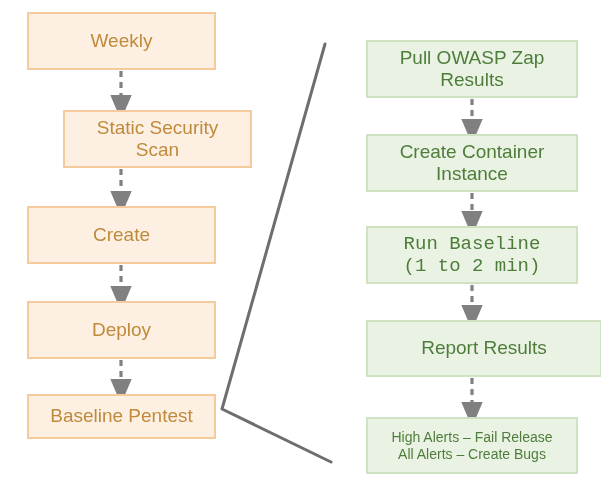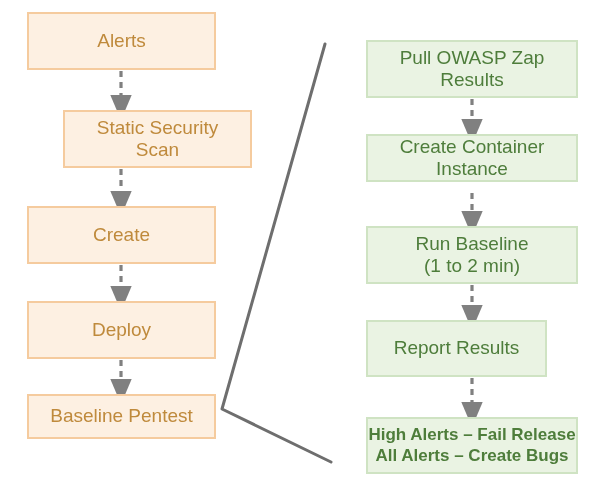--- a/index.html
+++ b/index.html
@@ -43,22 +43,21 @@
     color: #bf8a3c;
     font-size: 19px;
   }
   .node.green {
     background: #eaf3e3;
     border: 2px solid #cfe3c3;
     color: #4e7d3b;
     font-size: 19px;
   }
   .node.green.small {
-    font-size: 17px;
-    font-weight: bold;
+    font-size: 14px;
   }
   .node-label {
     display: block;
     white-space: pre-line;
   }
 </style>
 </head>
 <body>
 
 <div id="canvas">
@@ -78,32 +77,32 @@
     <g id="detail-arrow-group">
         <line x1="472" y1="99" x2="472" y2="132" stroke="#808080" stroke-width="3.2" stroke-dasharray="6,5" marker-end="url(#arrowgray)"></line>
         <line x1="472" y1="193" x2="472" y2="224" stroke="#808080" stroke-width="3.2" stroke-dasharray="6,5" marker-end="url(#arrowgray)"></line>
         <line x1="472" y1="285" x2="472" y2="318" stroke="#808080" stroke-width="3.2" stroke-dasharray="6,5" marker-end="url(#arrowgray)"></line>
         <line x1="472" y1="378" x2="472" y2="415" stroke="#808080" stroke-width="3.2" stroke-dasharray="6,5" marker-end="url(#arrowgray)"></line>
       </g>
     <polyline id="callout-bracket" fill="none" stroke="#6e6e6e" stroke-width="3" stroke-linecap="round" stroke-linejoin="round" points="325,44 222,409 331,462"></polyline>
   </svg>
 
   <div id="pipeline-nodes">
-      <div class="node orange" style="left: 27px; top: 12px; width: 189px; height: 58px;"><span class="node-label">Alerts</span></div>
+      <div class="node orange" style="left: 27px; top: 12px; width: 189px; height: 58px;"><span class="node-label">Weekly</span></div>
       <div class="node orange" style="left: 27px; top: 110px; width: 189px; height: 58px; margin-left: 36px;"><span class="node-label">Static Security
 Scan</span></div>
       <div class="node orange" style="left: 27px; top: 206px; width: 189px; height: 58px;"><span class="node-label">Create</span></div>
       <div class="node orange" style="left: 27px; top: 301px; width: 189px; height: 58px;"><span class="node-label">Deploy</span></div>
       <div class="node orange" style="left: 27px; top: 394px; width: 189px; height: 45px;"><span class="node-label">Baseline Pentest</span></div>
     </div>
   <div id="detail-nodes">
       <div class="node green" style="left: 366px; top: 40px; width: 212px; height: 58px;"><span class="node-label">Pull OWASP Zap
 Results</span></div>
-      <div class="node green" style="left: 366px; top: 134px; width: 212px; height: 48px; align-items: center;"><span class="node-label">Create Container
+      <div class="node green" style="left: 366px; top: 134px; width: 212px; height: 58px; align-items: center;"><span class="node-label">Create Container
 Instance</span></div>
-      <div class="node green" style="left: 366px; top: 226px; width: 212px; height: 58px;"><span class="node-label">Run Baseline
+      <div class="node green" style="left: 366px; top: 226px; width: 212px; height: 58px; font-family: Liberation Mono, monospace;"><span class="node-label">Run Baseline
 (1 to 2 min)</span></div>
-      <div class="node green" style="left: 366px; top: 320px; width: 181px; height: 57px;"><span class="node-label">Report Results</span></div>
+      <div class="node green" style="left: 366px; top: 320px; width: 236px; height: 57px;"><span class="node-label">Report Results</span></div>
       <div class="node green small" style="left: 366px; top: 417px; width: 212px; height: 57px;"><span class="node-label">High Alerts – Fail Release
 All Alerts – Create Bugs</span></div>
     </div>
 
 </div>
 
 </body></html>

